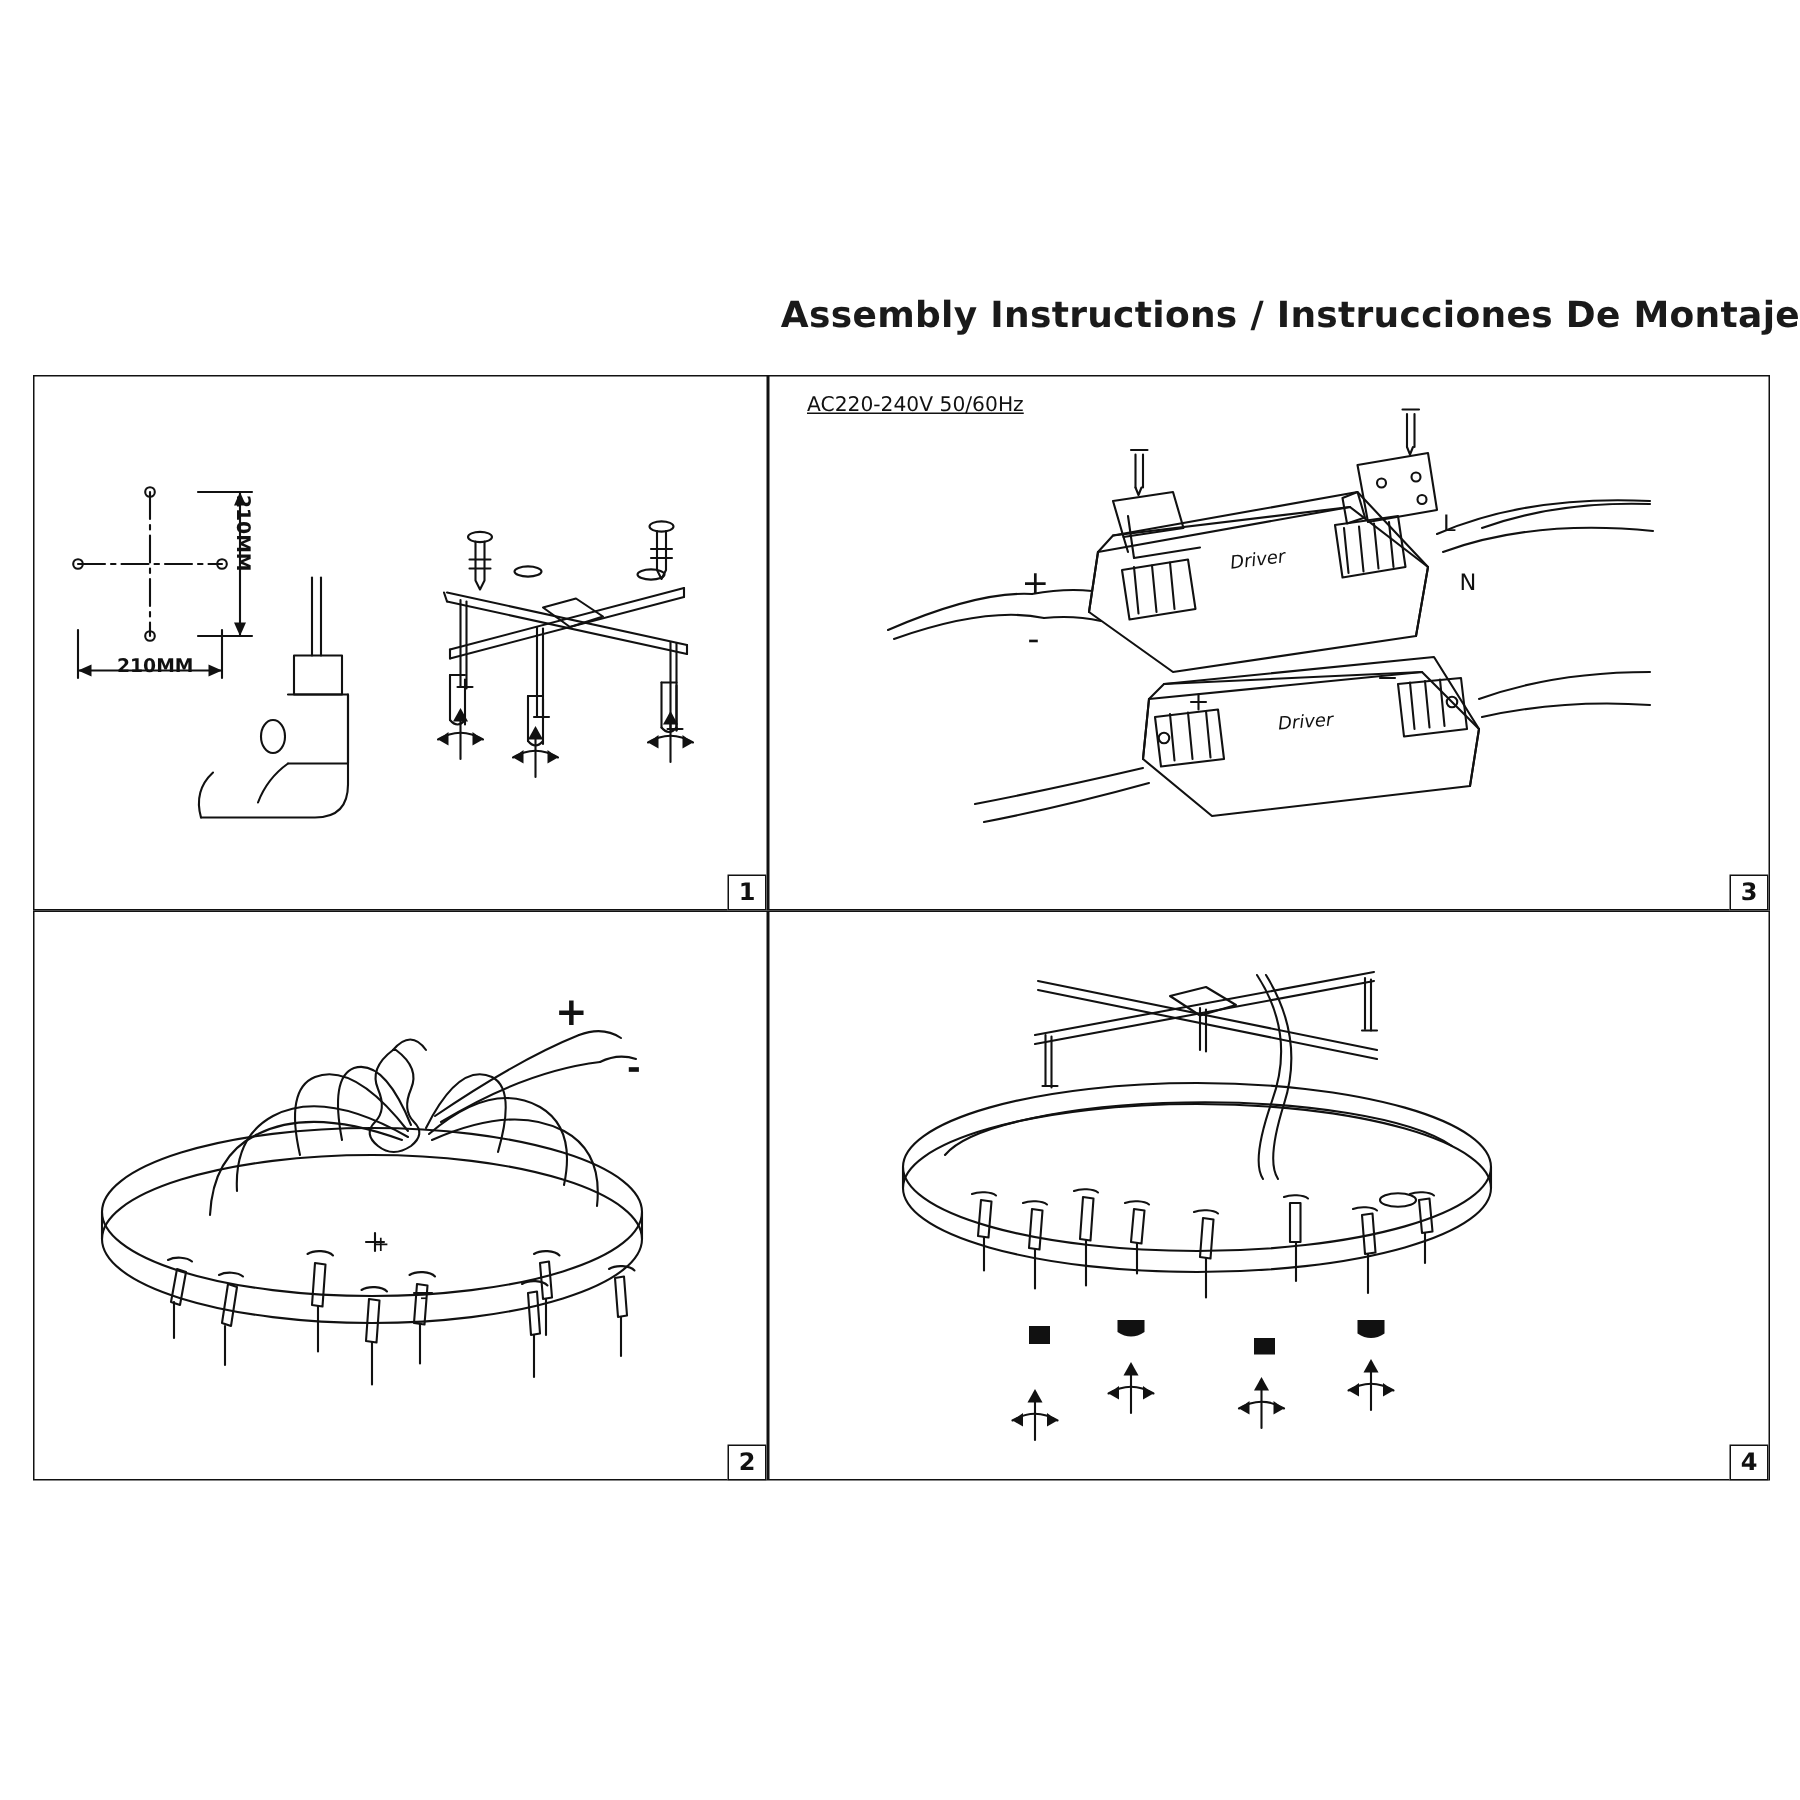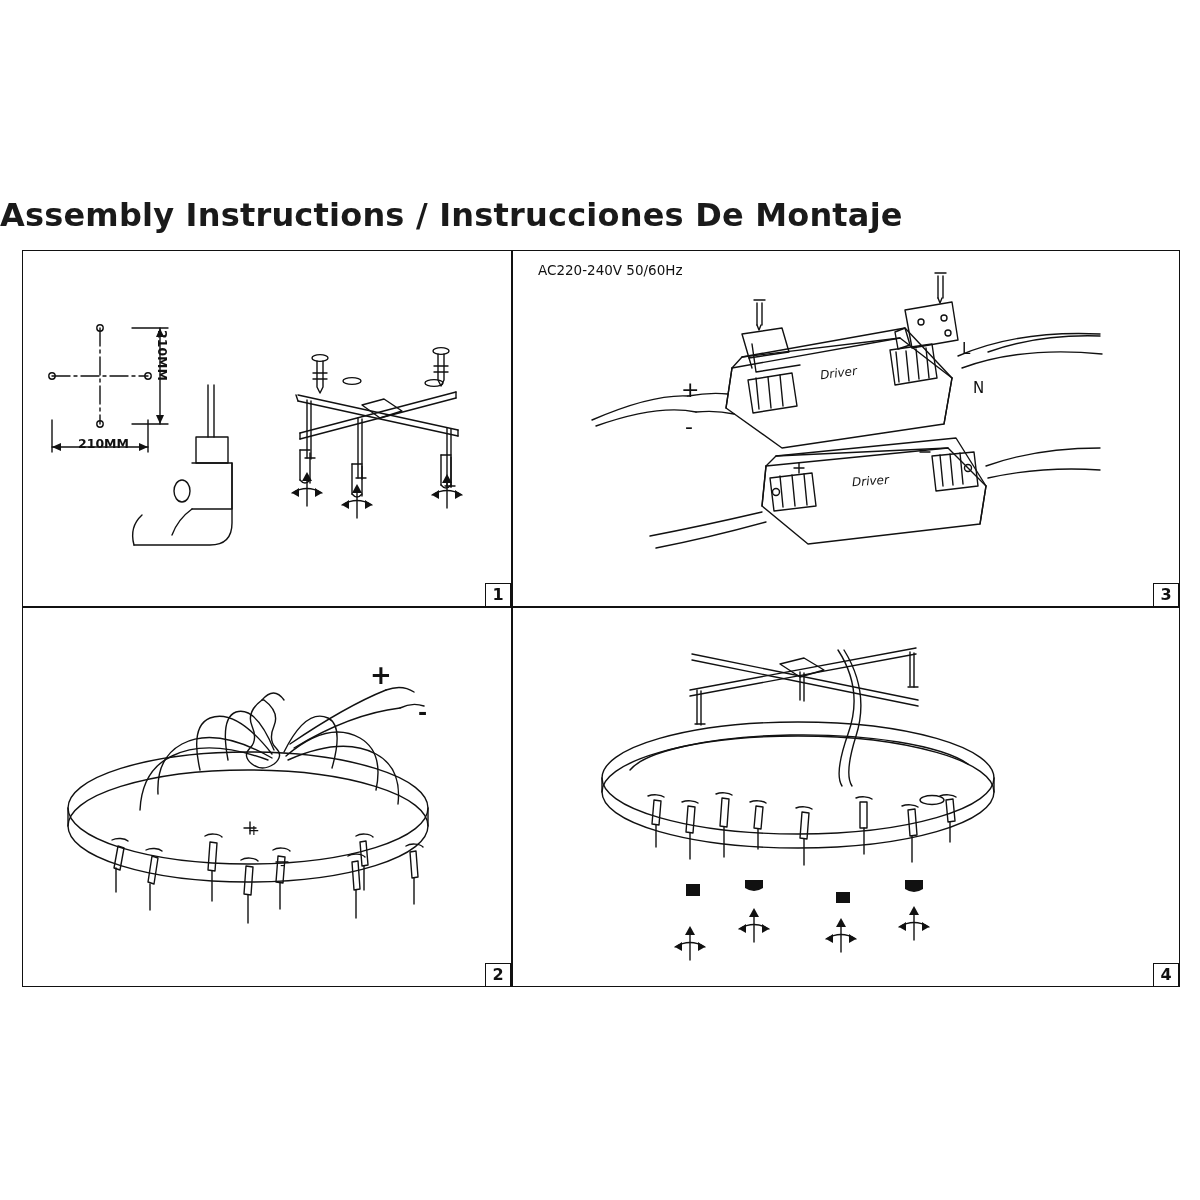--- a/index.html
+++ b/index.html
@@ -19,22 +19,22 @@
     position: absolute;
     left: 0; top: 0;
     width: 1200px;
     height: 1200px;
   }
   #title {
     position: absolute;
     left: 0;
     top: 196px;
     width: 1200px;
-    text-align: left;
-    font-size: 32px;
+    text-align: right;
+    font-size: 24px;
     font-weight: 700;
     letter-spacing: 0.2px;
     color: #1a1a1a;
     font-family: "DejaVu Sans", sans-serif;
     white-space: nowrap;
   }
   .panel-box {
     position: absolute;
     border: 1.6px solid #111;
     box-sizing: border-box;
@@ -63,20 +63,21 @@
   #num3 { left: 1153px; top: 583px; }
   #num2 { left: 485px;  top: 963px; }
   #num4 { left: 1153px; top: 963px; }
 
   .note {
     position: absolute;
     font-size: 13.5px;
     font-family: "DejaVu Sans", sans-serif;
     color: #111;
     white-space: nowrap;
+    text-decoration: underline;
   }
   #voltage-note { left: 538px; top: 262px; }
 
   .dim-label {
     position: absolute;
     font-size: 12.5px;
     font-weight: 700;
     font-family: "DejaVu Sans", sans-serif;
     color: #111;
     white-space: nowrap;

